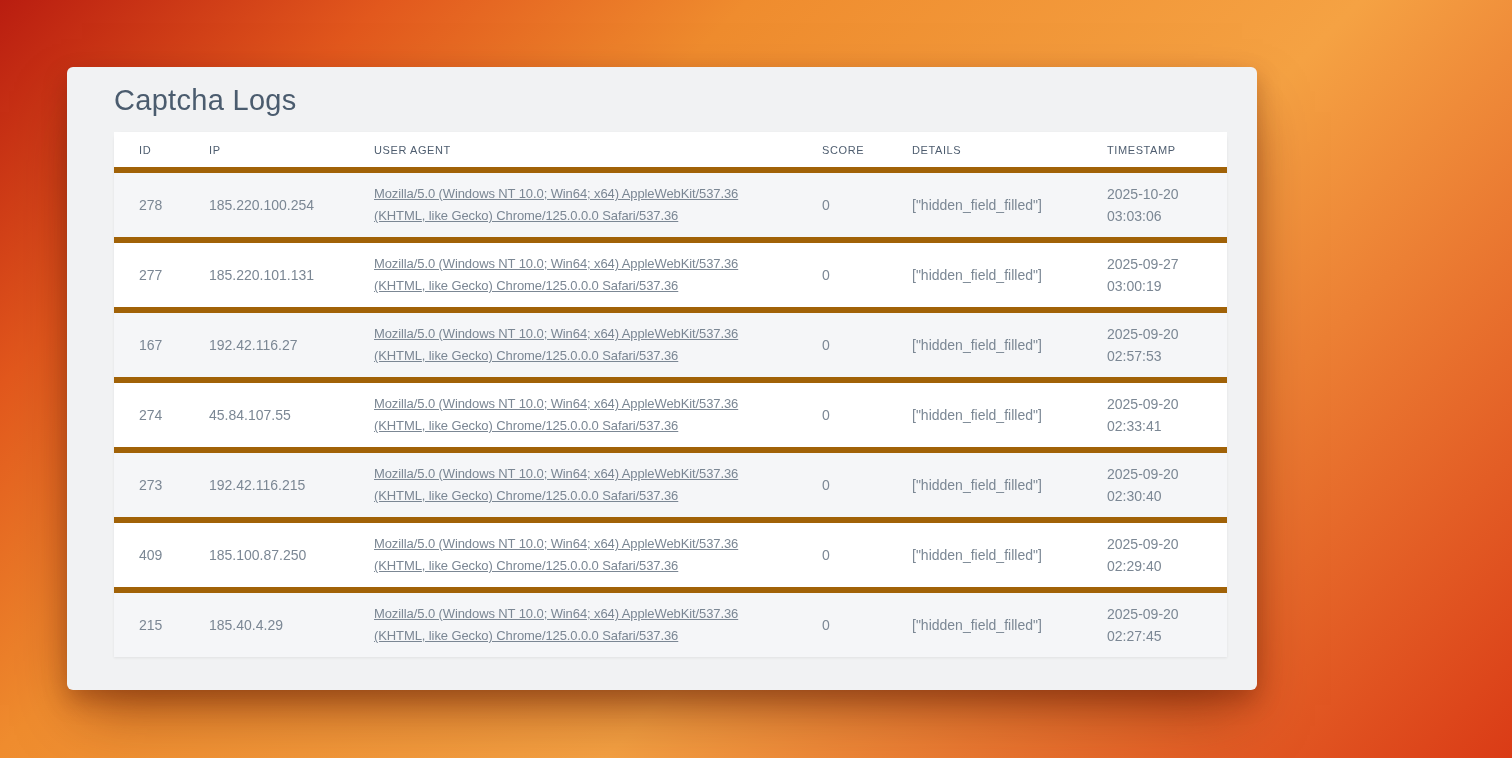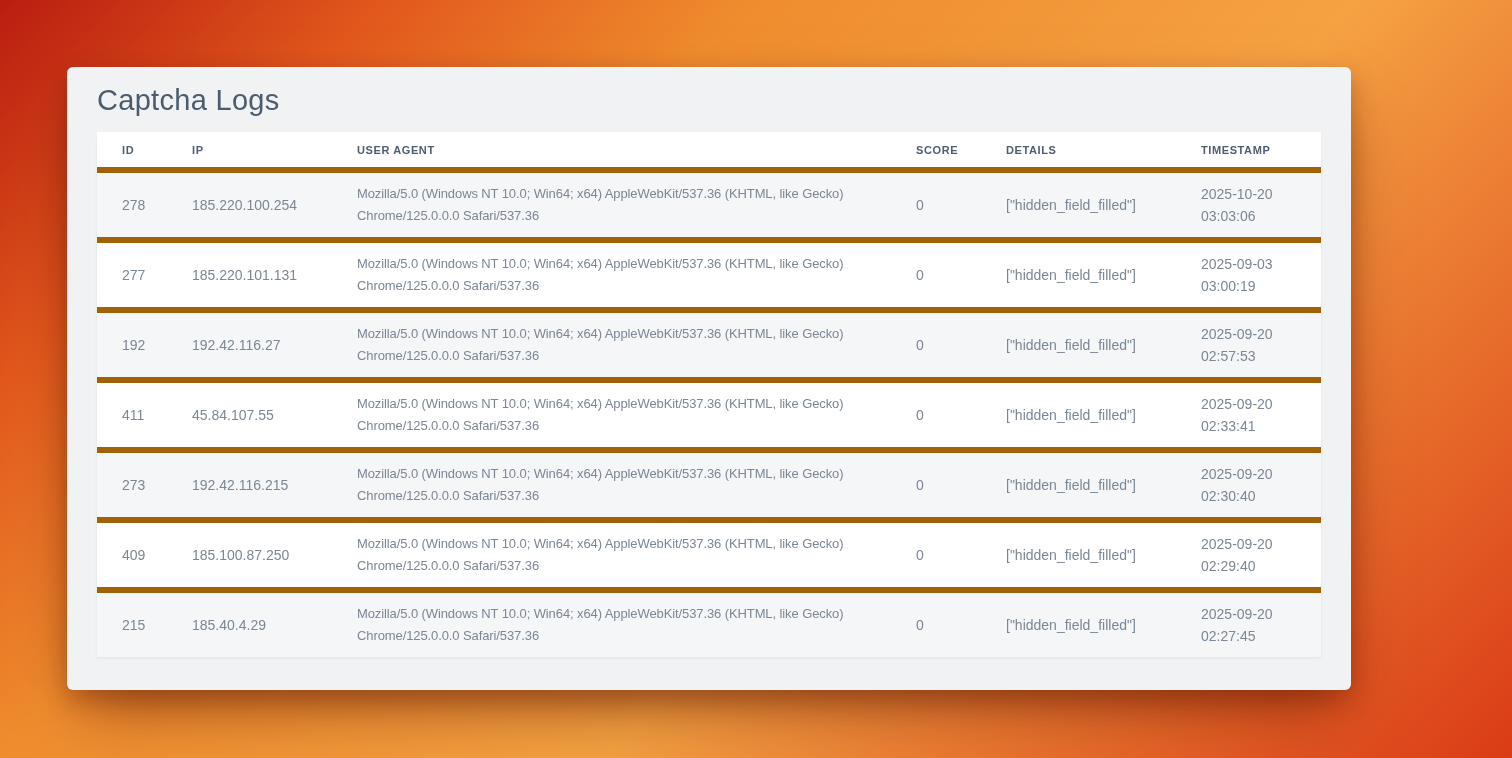--- a/index.html
+++ b/index.html
@@ -5,26 +5,26 @@
   * { box-sizing: border-box; margin: 0; padding: 0; }
   html, body { width: 1512px; height: 758px; overflow: hidden; }
   body {
     font-family: "Liberation Sans", "DejaVu Sans", sans-serif;
     background: linear-gradient(135deg, #b91d10 0%, #e2581d 17%, #ef8c2e 33%, #f5a243 60%, #da3b16 100%);
     position: relative;
   }
   .card {
     position: absolute;
     left: 67px; top: 67px;
-    width: 1284px; height: 623px;
+    width: 1190px; height: 623px;
     background: #f1f2f3;
     border-radius: 6px;
     overflow: hidden;
     box-shadow: 0 30px 60px -15px rgba(90,20,0,.55), 0 10px 25px rgba(90,20,0,.3);
-    padding: 16px 30px 0 30px;
+    padding: 16px 30px 0 47px;
   }
   h1.page-title {
     color: #4b5c6e;
     font-size: 29px;
     font-weight: 500;
     letter-spacing: 0.3px;
     line-height: 35px;
     margin-bottom: 14px;
   }
   .table-wrap {
@@ -39,39 +39,39 @@
   }
   col.c-id { width: 70px; }
   col.c-ip { width: 165px; }
   col.c-ua { width: auto; }
   col.c-score { width: 90px; }
   col.c-details { width: 195px; }
   col.c-ts { width: 145px; }
   thead th {
     text-align: left;
     font-size: 11px;
-    font-weight: 700;
+    font-weight: 400;
     letter-spacing: 0.6px;
     color: #4e5d6f;
     text-transform: uppercase;
     padding: 12px 15px 11px 25px;
     background: #ffffff;
   }
   tbody tr { border-top: 6px solid #a16207; }
   tbody tr:nth-child(odd) { background: #f5f6f8; }
   tbody tr:nth-child(even) { background: #ffffff; }
   tbody td {
     font-size: 14px;
     color: #7b8794;
     padding: 10px 15px 10px 25px;
     vertical-align: middle;
     line-height: 22px;
     word-wrap: break-word;
   }
-  td.c-ua { font-size: 13px; letter-spacing: -0.1px; }
+  td.c-ua { font-size: 13px; letter-spacing: -0.1px; text-decoration: underline; }
 </style>
 </head>
 <body>
 
 <div class="card">
   <h1 class="page-title">Captcha Logs</h1>
   <div class="table-wrap">
     <table>
       <colgroup>
         <col class="c-id">
@@ -99,32 +99,32 @@
     <td>0</td>
     <td>["hidden_field_filled"]</td>
     <td>2025-10-20 03:03:06</td>
   </tr>
           <tr>
     <td>277</td>
     <td>185.220.101.131</td>
     <td class="c-ua">Mozilla/5.0 (Windows NT 10.0; Win64; x64) AppleWebKit/537.36 (KHTML, like Gecko) Chrome/125.0.0.0 Safari/537.36</td>
     <td>0</td>
     <td>["hidden_field_filled"]</td>
-    <td>2025-09-03 03:00:19</td>
+    <td>2025-09-27 03:00:19</td>
   </tr>
           <tr>
-    <td>192</td>
+    <td>167</td>
     <td>192.42.116.27</td>
     <td class="c-ua">Mozilla/5.0 (Windows NT 10.0; Win64; x64) AppleWebKit/537.36 (KHTML, like Gecko) Chrome/125.0.0.0 Safari/537.36</td>
     <td>0</td>
     <td>["hidden_field_filled"]</td>
     <td>2025-09-20 02:57:53</td>
   </tr>
           <tr>
-    <td>411</td>
+    <td>274</td>
     <td>45.84.107.55</td>
     <td class="c-ua">Mozilla/5.0 (Windows NT 10.0; Win64; x64) AppleWebKit/537.36 (KHTML, like Gecko) Chrome/125.0.0.0 Safari/537.36</td>
     <td>0</td>
     <td>["hidden_field_filled"]</td>
     <td>2025-09-20 02:33:41</td>
   </tr>
           <tr>
     <td>273</td>
     <td>192.42.116.215</td>
     <td class="c-ua">Mozilla/5.0 (Windows NT 10.0; Win64; x64) AppleWebKit/537.36 (KHTML, like Gecko) Chrome/125.0.0.0 Safari/537.36</td>

